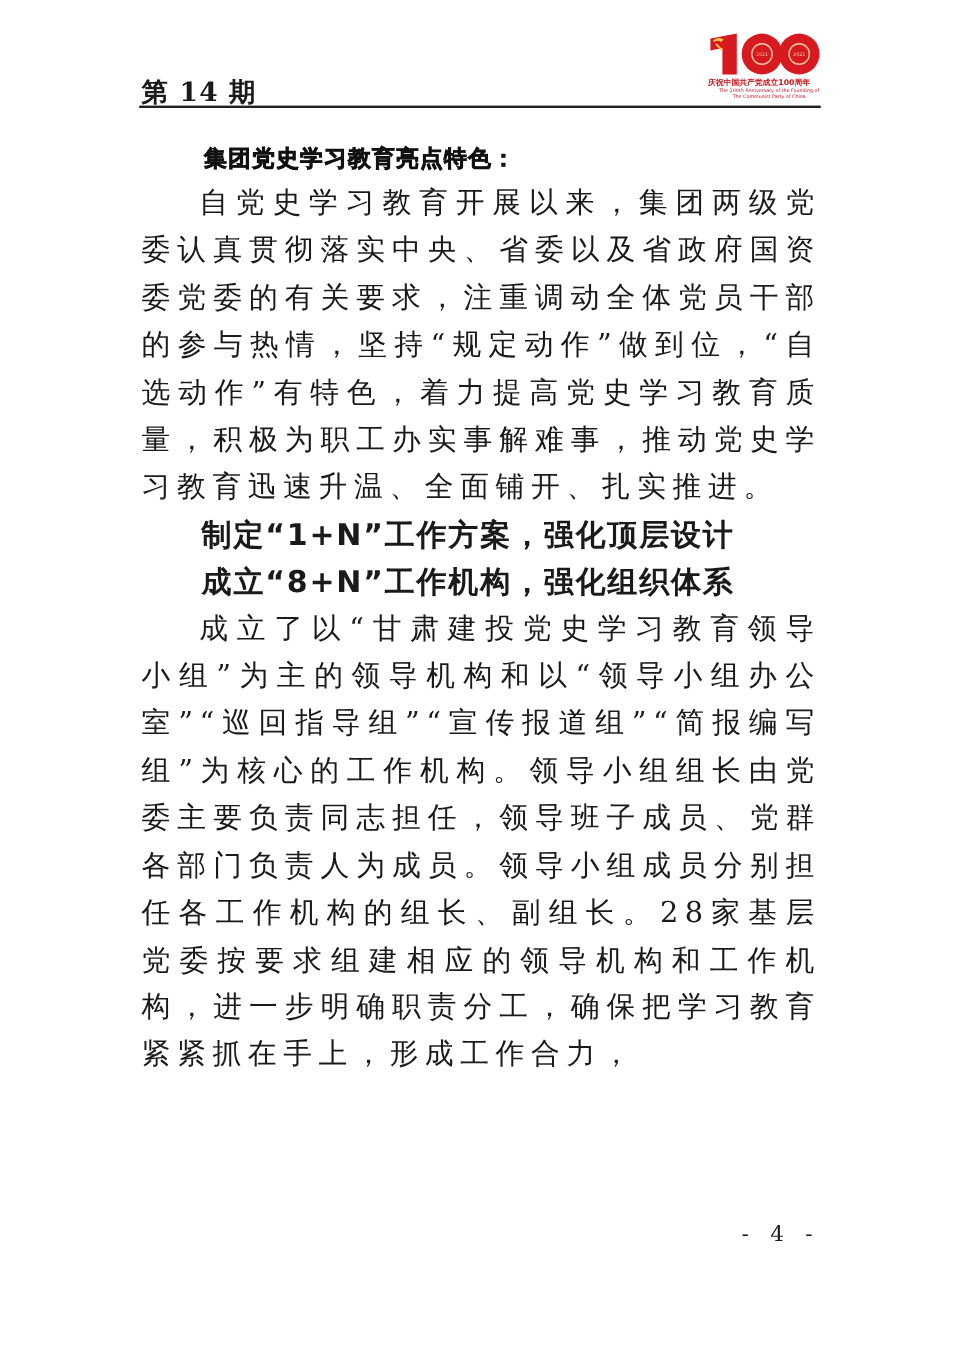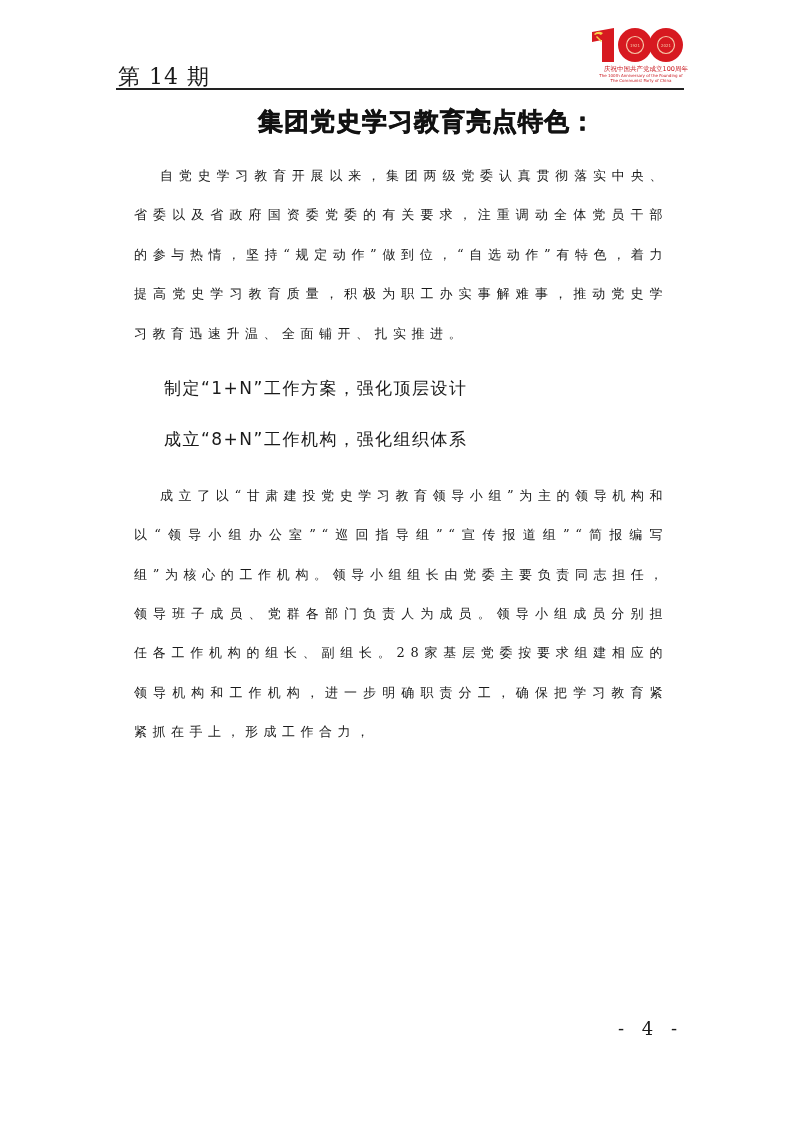--- a/index.html
+++ b/index.html
@@ -1,26 +1,26 @@
 <!DOCTYPE html>
 <html><head>
 <meta charset="utf-8">
 <style>
   html, body { margin: 0; padding: 0; background: #ffffff; }
   body { width: 800px; height: 1131px; position: relative; overflow: hidden; font-family: "DejaVu Serif", "Liberation Serif", serif; color: #1a1a1a; }
-  .header-issue { position: absolute; left: 118px; top: 62px; font-size: 22px; font-weight: normal; font-family: "DejaVu Serif", serif; letter-spacing: 1px; }
+  .header-issue { position: absolute; left: 118px; top: 62px; font-size: 22px; font-weight: bold; font-family: "DejaVu Serif", serif; letter-spacing: 1px; }
   .header-rule { position: absolute; left: 116px; top: 88px; width: 568px; height: 2px; background: #222; }
   .logo { position: absolute; left: 588px; top: 26px; width: 100px; height: 60px; }
   .logo .hundred { position: absolute; left: 0; top: 0; width: 100px; height: 38px; }
-  .logo .cn { position: absolute; left: 16px; top: 39px; font-size: 6.5px; color: #c8161d; font-weight: normal; white-space: nowrap; font-family: "DejaVu Sans", sans-serif; }
+  .logo .cn { position: absolute; left: 2px; top: 39px; font-size: 6.5px; color: #c8161d; font-weight: bold; white-space: nowrap; font-family: "DejaVu Sans", sans-serif; }
   .logo .en { position: absolute; left: 10px; top: 48px; font-size: 4px; line-height: 4.5px; color: #c8161d; width: 86px; text-align: center; font-family: "DejaVu Sans", sans-serif; }
   .content { position: absolute; left: 118px; top: 100px; width: 566px; }
-  .title { font-family: "DejaVu Sans", sans-serif; font-weight: 900; font-size: 25px; margin: 4px 0 0 52px; height: 36px; line-height: 36px; letter-spacing: 1px; text-align: center; -webkit-text-stroke: 0.6px #111; }
-  .para { font-size: 13px; line-height: 39.4px; text-align: justify; text-indent: 2em; letter-spacing: 5.5px; margin: 16px; font-family: "DejaVu Serif", serif; }
-  .subhead { font-family: "DejaVu Sans", sans-serif; font-weight: normal; font-size: 17px; line-height: 39.4px; text-indent: 2em; margin: 12px; letter-spacing: 1.5px; }
+  .title { font-family: "DejaVu Sans", sans-serif; font-weight: 900; font-size: 19px; margin: 14px 0 0 52px; height: 36px; line-height: 36px; letter-spacing: 1px; -webkit-text-stroke: 0.6px #111; }
+  .para { font-size: 24px; line-height: 39.4px; text-align: justify; text-indent: 2em; letter-spacing: 5.5px; margin: 0; font-family: "DejaVu Serif", serif; }
+  .subhead { font-family: "DejaVu Sans", sans-serif; font-weight: bold; font-size: 25px; line-height: 39.4px; text-indent: 2em; margin: 0; letter-spacing: 1.5px; }
   .page-num { position: absolute; left: 618px; top: 1018px; font-size: 18px; letter-spacing: 6px; font-family: "DejaVu Serif", serif; }
 </style>
 </head>
 <body>
 
 <div>
   <div class="header-issue">第 14 期</div>
   <div class="logo">
     <svg class="hundred" viewBox="0 0 100 38" xmlns="http://www.w3.org/2000/svg">
       <path d="M4 6 L26 2 L26 36 L14 36 L14 14 L4 16 Z" fill="#d71920"></path>

